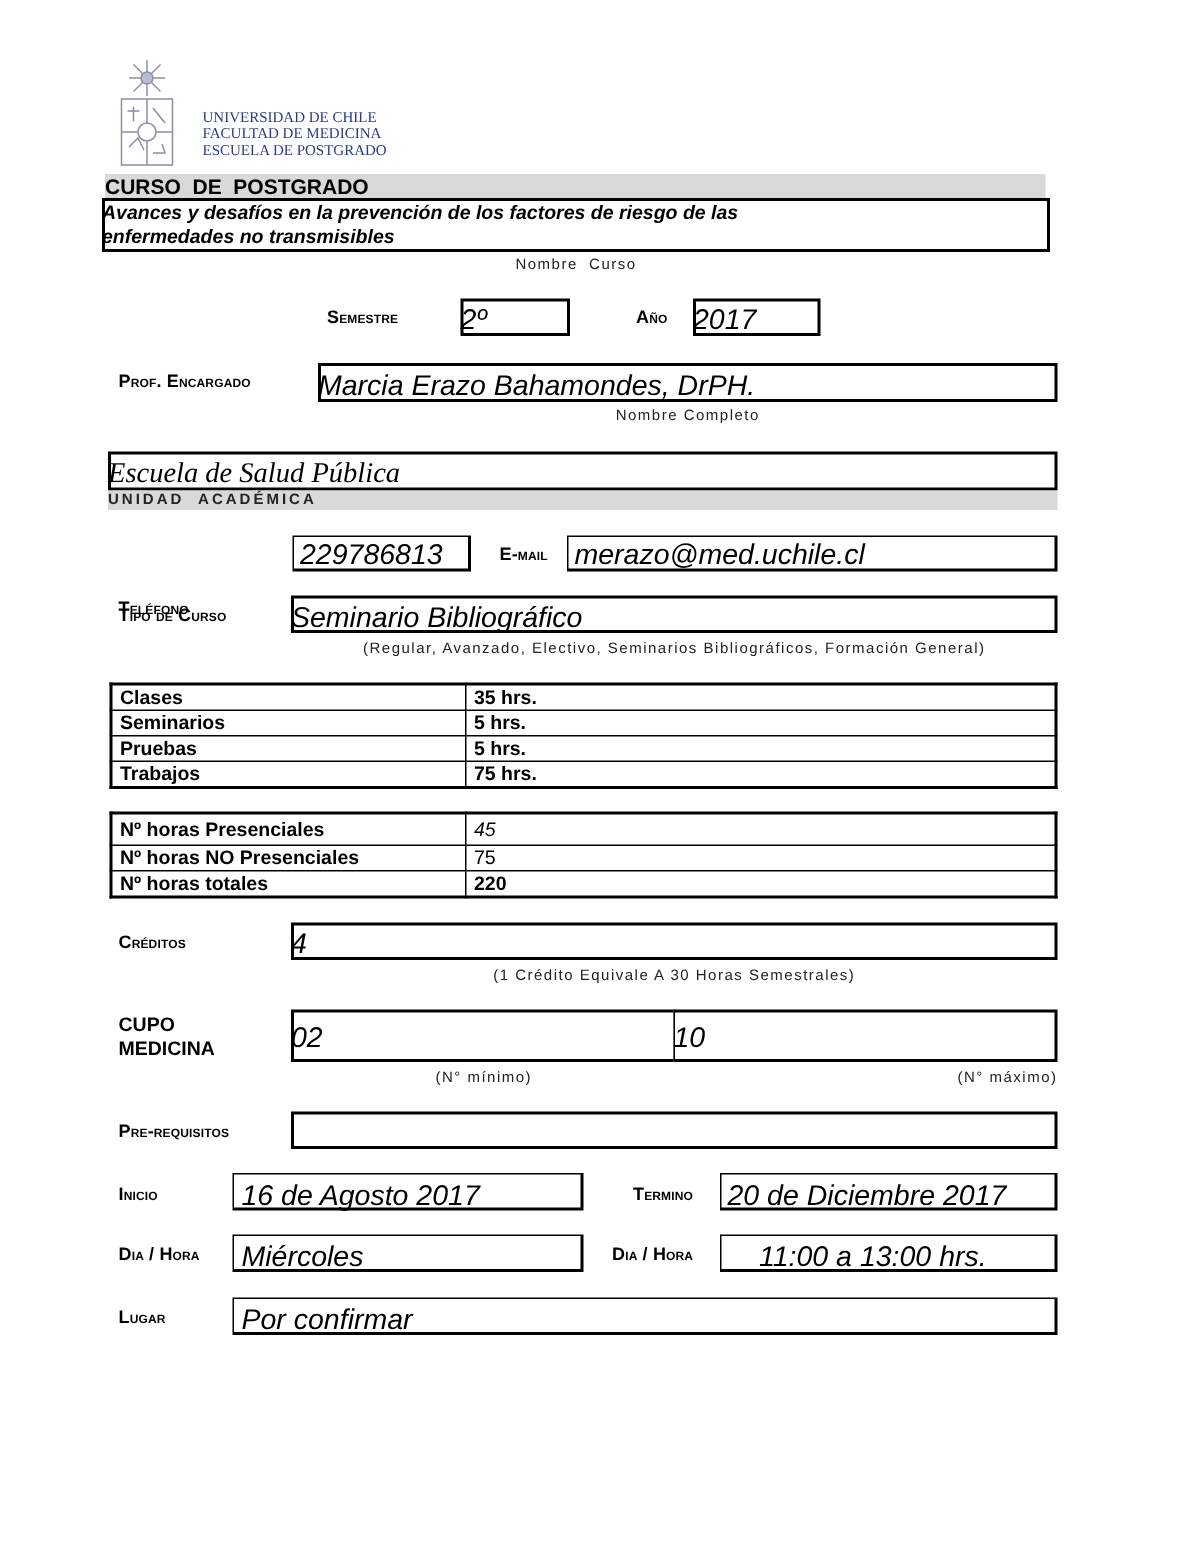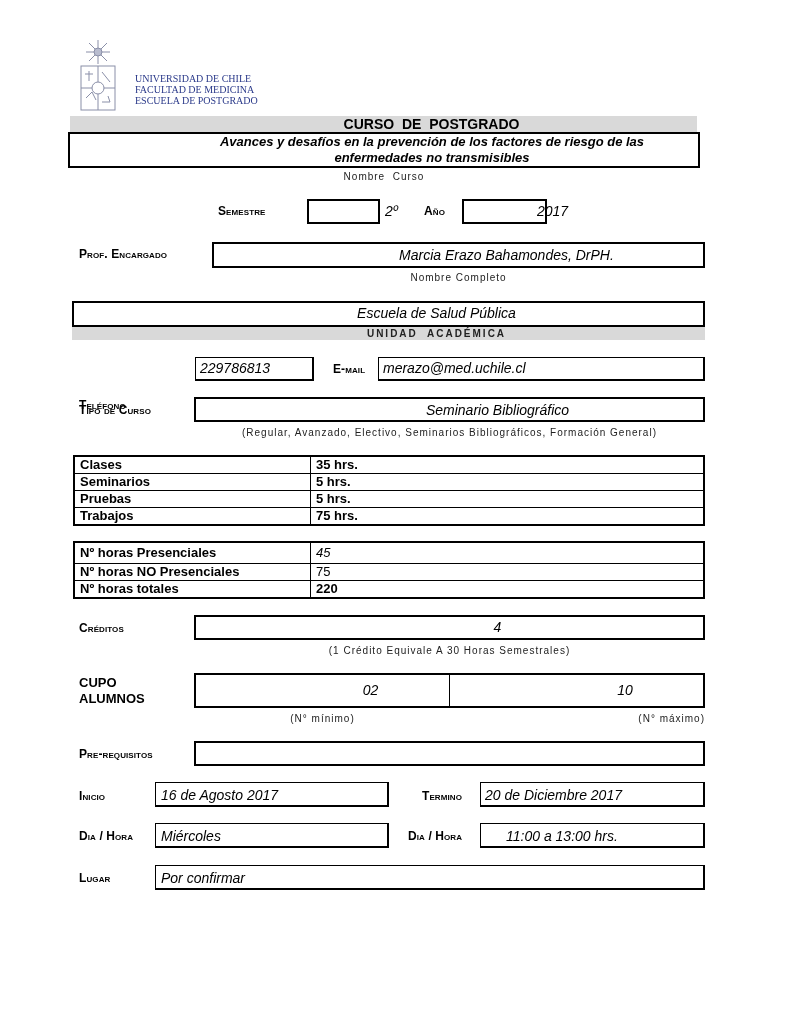--- a/index.html
+++ b/index.html
@@ -1,21 +1,21 @@
 <!DOCTYPE html>
 <html><head>
 <meta charset="utf-8">
 <style>
   html, body { margin:0; padding:0; background:#fff; }
   body { width:800px; height:1035px; position:relative; font-family:"Liberation Sans", sans-serif; color:#000; overflow:hidden; }
   .abs { position:absolute; }
   .box { position:absolute; border:2px solid #000; box-sizing:border-box; background:#fff; }
   .lbl { position:absolute; font-weight:bold; font-size:12px; font-variant:small-caps; letter-spacing:0.1px; }
-  .val { font-style:italic; font-size:14px; }
-  .center { text-align:center;padding-left:48px; }
+  .val { font-style:italic; font-size:19px; }
+  .center { text-align:left; }
   .hint { position:absolute; font-size:10px; letter-spacing:1px; color:#222; text-align:center; }
   .uni { font-family:"Liberation Serif", serif; color:#2b3a8a; font-size:10px; line-height:11px; }
   table.hrs { position:absolute; border-collapse:collapse; font-size:13px; font-weight:bold; }
   table.hrs td { border:1px solid #000; padding:0 5px; height:16px; line-height:16px; }
   table.hrs { border:2px solid #000; }
 </style>
 </head>
 <body>
 
 <div class="abs" style="left:80px;top:38px;width:36px;height:74px;">
@@ -56,21 +56,21 @@
 <div class="lbl" style="left:424px;top:204px;">Año</div>
 <div class="box" style="left:462px;top:199px;width:85px;height:25px;"></div>
 <div class="abs val center" style="left:462px;top:203px;width:85px;">2017</div>
 
 <div class="lbl" style="left:79px;top:247px;">Prof. Encargado</div>
 <div class="box" style="left:212px;top:242px;width:493px;height:26px;"></div>
 <div class="abs val center" style="left:212px;top:247px;width:493px;">Marcia Erazo Bahamondes, DrPH.</div>
 <div class="hint" style="left:212px;top:272px;width:493px;">Nombre Completo</div>
 
 <div class="box" style="left:72px;top:301px;width:633px;height:26px;"></div>
-<div class="abs val center" style="left:72px;top:305px;width:633px;">Escuela de Salud Pública</div>
+<div class="abs val center" style="left:72px;top:305px;width:633px;font-family:Liberation Serif, serif;">Escuela de Salud Pública</div>
 <div class="abs" style="left:72px;top:327px;width:633px;height:13px;background:#d9d9d9;"></div>
 <div class="abs center" style="left:72px;top:327px;width:633px;font-size:10px;line-height:13px;font-weight:bold;letter-spacing:2px;color:#222;white-space:pre;">UNIDAD  ACADÉMICA</div>
 
 <div class="lbl" style="left:79px;top:362px;margin-top:36px;">Teléfono</div>
 <div class="box" style="left:195px;top:357px;width:119px;height:24px;border-width:1px 2px 2px 1px;"></div>
 <div class="abs val" style="left:200px;top:360px;">229786813</div>
 <div class="lbl" style="left:333px;top:362px;">E-mail</div>
 <div class="box" style="left:378px;top:357px;width:327px;height:24px;border-width:1px 2px 2px 1px;"></div>
 <div class="abs val" style="left:383px;top:360px;">merazo@med.uchile.cl</div>
 
@@ -117,21 +117,21 @@
 </tbody>
   </table>
 
 <div class="lbl" style="left:79px;top:621px;">Créditos</div>
 <div class="box" style="left:194px;top:615px;width:511px;height:25px;"></div>
 <div class="abs val center" style="left:194px;top:619px;width:511px;">4</div>
 <div class="hint" style="left:194px;top:645px;width:511px;">(1 Crédito Equivale A 30 Horas Semestrales)</div>
 
 <div class="abs" style="left:79px;top:675px;font-weight:bold;font-size:13px;line-height:16px;">
   <div>CUPO</div>
-  <div>ALUMNOS</div>
+  <div>MEDICINA</div>
 </div>
 <div class="box" style="left:194px;top:673px;width:257px;height:35px;"></div>
 <div class="box" style="left:449px;top:673px;width:256px;height:35px;border-left-width:1px;"></div>
 <div class="abs val center" style="left:194px;top:682px;width:257px;">02</div>
 <div class="abs val center" style="left:449px;top:682px;width:256px;">10</div>
 <div class="hint" style="left:194px;top:713px;width:257px;">(N° mínimo)</div>
 <div class="hint" style="left:449px;top:713px;width:256px;text-align:right;">(N° máximo)</div>
 
 <div class="lbl" style="left:79px;top:747px;">Pre-requisitos</div>
 <div class="box" style="left:194px;top:741px;width:511px;height:25px;"></div>

